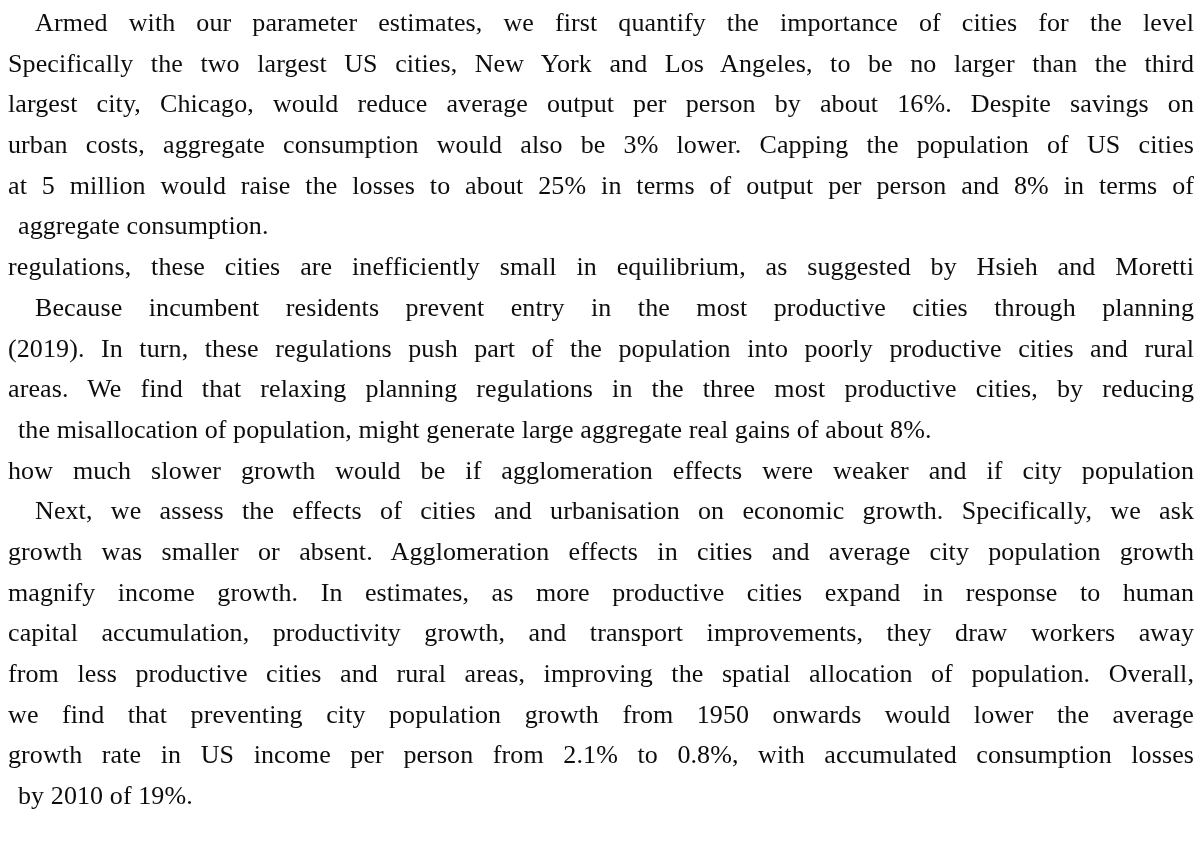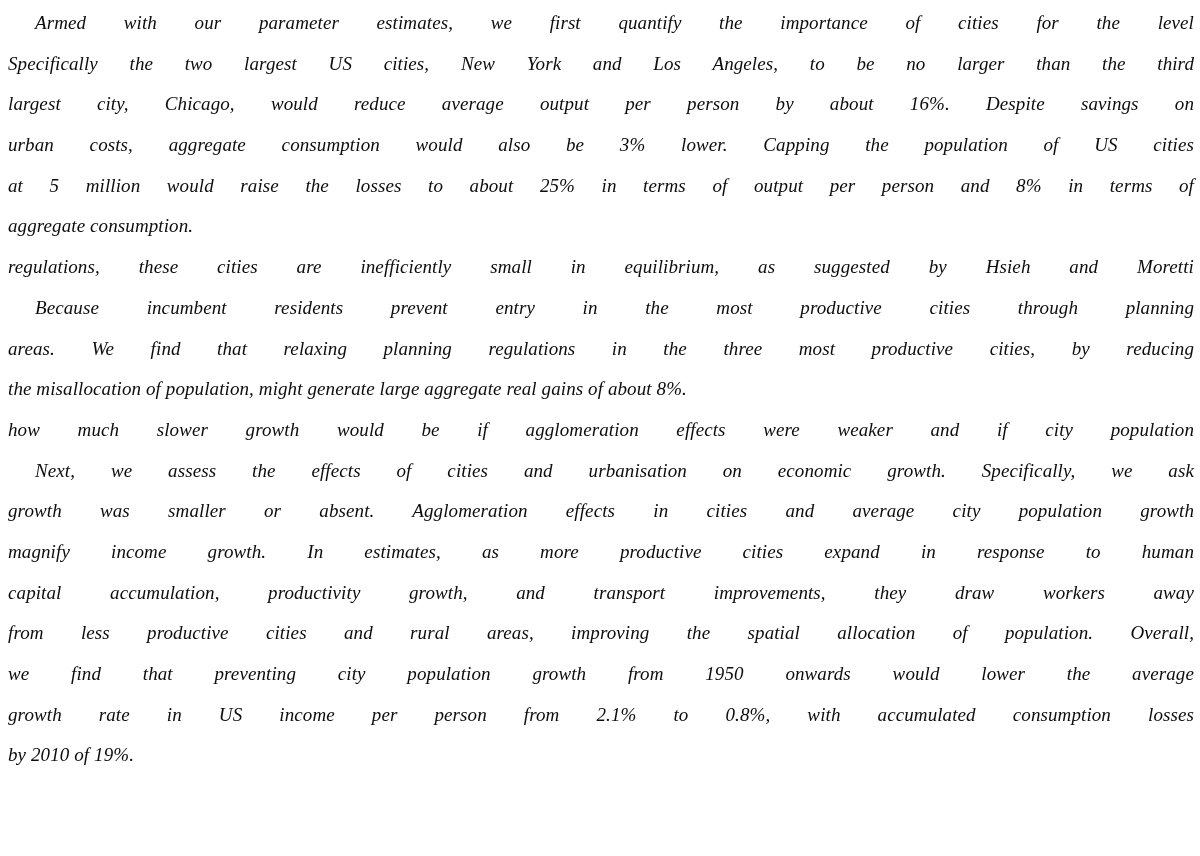--- a/index.html
+++ b/index.html
@@ -19,55 +19,56 @@
     width: 1200px;
     height: 856px;
     padding: 3px 6px 0 8px;
     background: #ffffff;
   }
   .paragraph {
     margin: 0;
     padding: 0;
   }
   .line {
-    font-size: 19px;
+    font-size: 26px;
     line-height: 40.7px;
     height: 40.7px;
     white-space: normal;
     text-align: justify;
     text-align-last: justify;
     -moz-text-align-last: justify;
     letter-spacing: 0.1px;
-    font-style: italic;
   }
   .line.indent {
     text-indent: 27px;
   }
   .line.lastline {
     text-align-last: left;
+    margin-left: 10px;
     -moz-text-align-last: left;
   }
 </style>
 </head>
 <body>
 
 <div class="page">
 
   <div class="paragraph">
     <div class="line indent">Armed with our parameter estimates, we first quantify the importance of cities for the level</div>
     <div class="line">Specifically the two largest US cities, New York and Los Angeles, to be no larger than the third</div>
     <div class="line">largest city, Chicago, would reduce average output per person by about 16%.  Despite savings on</div>
     <div class="line">urban costs, aggregate consumption would also be 3% lower. Capping the population of US cities</div>
     <div class="line">at 5 million would raise the losses to about 25% in terms of output per person and 8% in terms of</div>
     <div class="line lastline">aggregate consumption.</div>
   </div>
 
   <div class="paragraph">
     <div class="line">regulations, these cities are inefficiently small in equilibrium, as suggested by Hsieh and Moretti</div>
     <div class="line indent">Because incumbent residents prevent entry in the most productive cities through planning</div>
+    <div class="line">(2019). In turn, these regulations push part of the population into poorly productive cities and rural</div>
     <div class="line">areas.  We find that relaxing planning regulations in the three most productive cities, by reducing</div>
     <div class="line lastline">the misallocation of population, might generate large aggregate real gains of about 8%.</div>
   </div>
 
   <div class="paragraph">
     <div class="line">how much slower growth would be if agglomeration effects were weaker and if city population</div>
     <div class="line indent">Next, we assess the effects of cities and urbanisation on economic growth.  Specifically, we ask</div>
     <div class="line">growth was smaller or absent.  Agglomeration effects in cities and average city population growth</div>
     <div class="line">magnify income growth.   In estimates, as more productive cities expand in response to human</div>
     <div class="line">capital accumulation, productivity growth, and transport improvements, they draw workers away</div>

